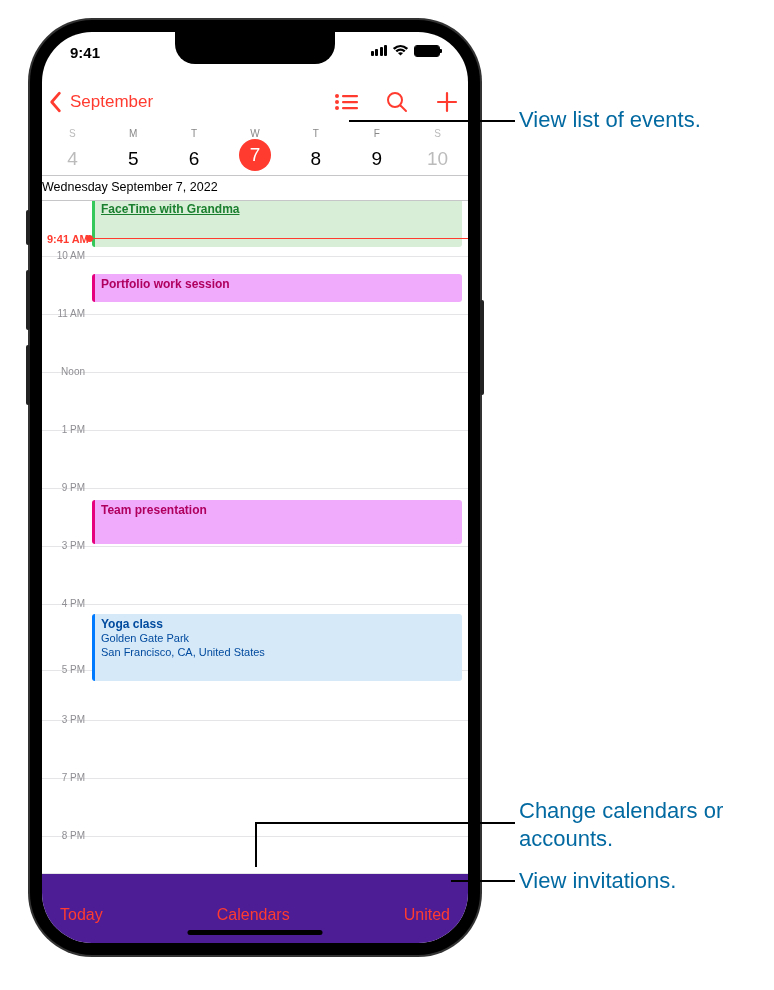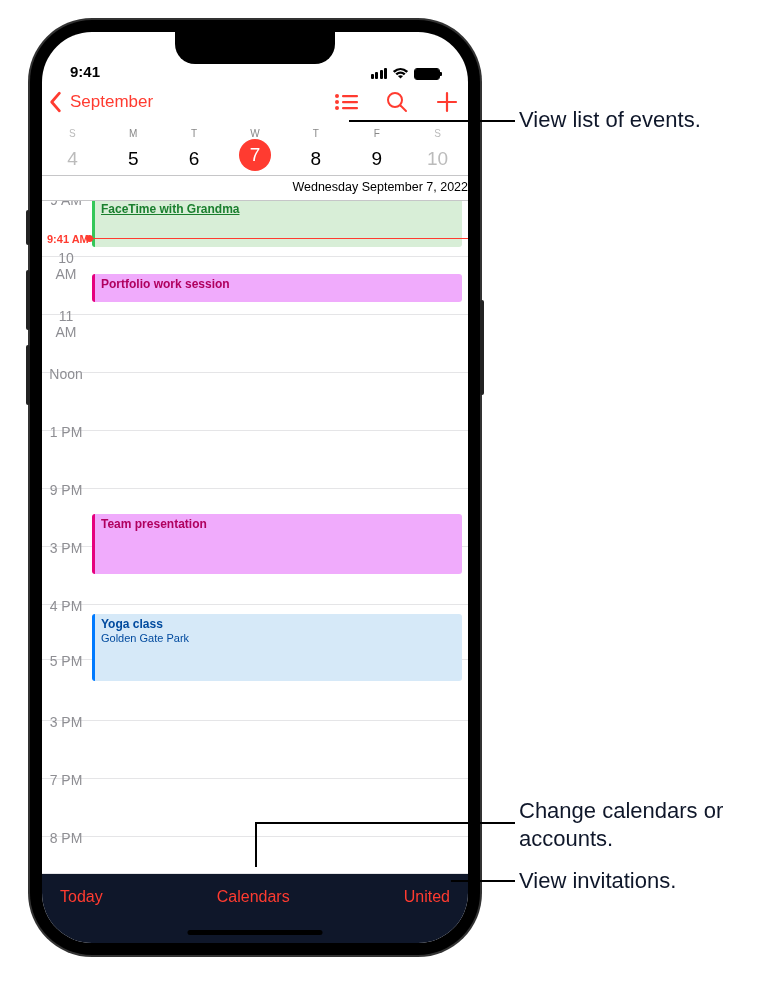--- a/index.html
+++ b/index.html
@@ -46,21 +46,21 @@
       width: 160px;
       height: 32px;
       background: #000;
       border-radius: 0 0 20px 20px;
       z-index: 100;
     }
     .status-bar {
       height: 48px;
       display: flex;
       justify-content: space-between;
-      align-items: flex-end;
+      align-items: flex-start;
       padding: 12px 28px 0;
       font-size: 15px;
       font-weight: 600;
     }
     .status-right { display: flex; align-items: center; gap: 5px; }
     .signal { display: flex; gap: 1.5px; align-items: flex-end; }
     .signal span { width: 3px; background: #000; border-radius: 1px; }
     .signal span:nth-child(1) { height: 5px; }
     .signal span:nth-child(2) { height: 7px; }
     .signal span:nth-child(3) { height: 9px; }
@@ -103,47 +103,46 @@
     .day-selected {
       width: 32px;
       height: 32px;
       background: #ff3b30;
       color: #fff;
       border-radius: 50%;
       margin: 0 auto;
       font-weight: 500;
     }
     .date-line {
-      text-align: right;
+      text-align: left;
       font-size: 12.5px;
       padding: 4px 0 6px;
       color: #000;
-      margin-left: 40px;
     }
     .timeline {
       position: relative;
       height: 670px;
       overflow: hidden;
       border-top: 0.5px solid #c6c6c8;
     }
     .hour-row {
       position: absolute;
       left: 0;
       right: 0;
       height: 58px;
       border-top: 0.5px solid #e5e5e7;
     }
     .hour-label {
       position: absolute;
       left: 5px;
       top: -7px;
-      font-size: 14px;
+      font-size: 10px;
       color: #8e8e93;
       width: 38px;
-      text-align: center;
+      text-align: right;
     }
     .now-line {
       position: absolute;
       left: 48px;
       right: 0;
       height: 1px;
       background: #ff3b30;
       z-index: 5;
     }
     .now-line::before {
@@ -183,40 +182,40 @@
     .ev-blue { background: #d6e9f8; border-color: #007aff; color: #004a9e; }
     .toolbar {
       position: absolute;
       bottom: 0;
       left: 0;
       right: 0;
       height: 70px;
       display: flex;
       justify-content: space-between;
       align-items: flex-start;
-      padding: 14px 18px 0;
+      padding: 32px 18px 0;
       font-size: 16px;
       color: #ff3b30;
-      background: #0f172a;
+      background: #4c1d95;
       border-top: 0.5px solid #e5e5e7;
     }
     .home-indicator {
       position: absolute;
       bottom: 8px;
       left: 50%;
       transform: translateX(-50%);
       width: 135px;
       height: 5px;
       background: #000;
       border-radius: 3px;
     }
     .callout {
       position: absolute;
       font-size: 22px;
-      color: #0f172a;
+      color: #0369a1;
       line-height: 1.25;
     }
     .callout-line {
       position: absolute;
       background: #000;
     }
   </style>
 </head>
 <body>
 
@@ -314,21 +313,21 @@
     <div class="timeline" id="timeline">
         <div class="hour-row" style="top: 635px;">
           <div class="hour-label">8 PM</div>
         </div>
         <div class="hour-row" style="top: 577px;">
           <div class="hour-label">7 PM</div>
         </div>
         <div class="hour-row" style="top: 519px;">
           <div class="hour-label">3 PM</div>
         </div>
-        <div class="hour-row" style="top: 458px;">
+        <div class="hour-row" style="top: 469px;">
           <div class="hour-label">5 PM</div>
         </div>
         <div class="hour-row" style="top: 403px;">
           <div class="hour-label">4 PM</div>
         </div>
         <div class="hour-row" style="top: 345px;">
           <div class="hour-label">3 PM</div>
         </div>
         <div class="hour-row" style="top: 287px;">
           <div class="hour-label">9 PM</div>
@@ -350,26 +349,27 @@
         </div>
       <div class="now-label" style="top:32px">9:41 AM</div>
       <div class="now-line" style="top:37px"></div>
 
       <div class="event ev-green" style="top:-2px;height:48px">
         <div class="event-title">FaceTime with Grandma</div>
       </div>
       <div class="event ev-pink" style="top:73px;height:28px">
         <div class="event-title">Portfolio work session</div>
       </div>
-      <div class="event ev-pink" style="top:313px;height:60px">
+      <div class="event ev-pink" style="top:299px;height:44px">
         <div class="event-title">Team presentation</div>
       </div>
       <div class="event ev-blue" style="top:413px;height:67px">
         <div class="event-title">Yoga class</div>
         <div class="event-sub">Golden Gate Park</div>
+        <div class="event-sub">San Francisco, CA, United States</div>
       </div>
     </div>
 
     <div class="toolbar">
       <span>Today</span>
       <span>Calendars</span>
       <span>United</span>
     </div>
     <div class="home-indicator"></div>
   </div>

